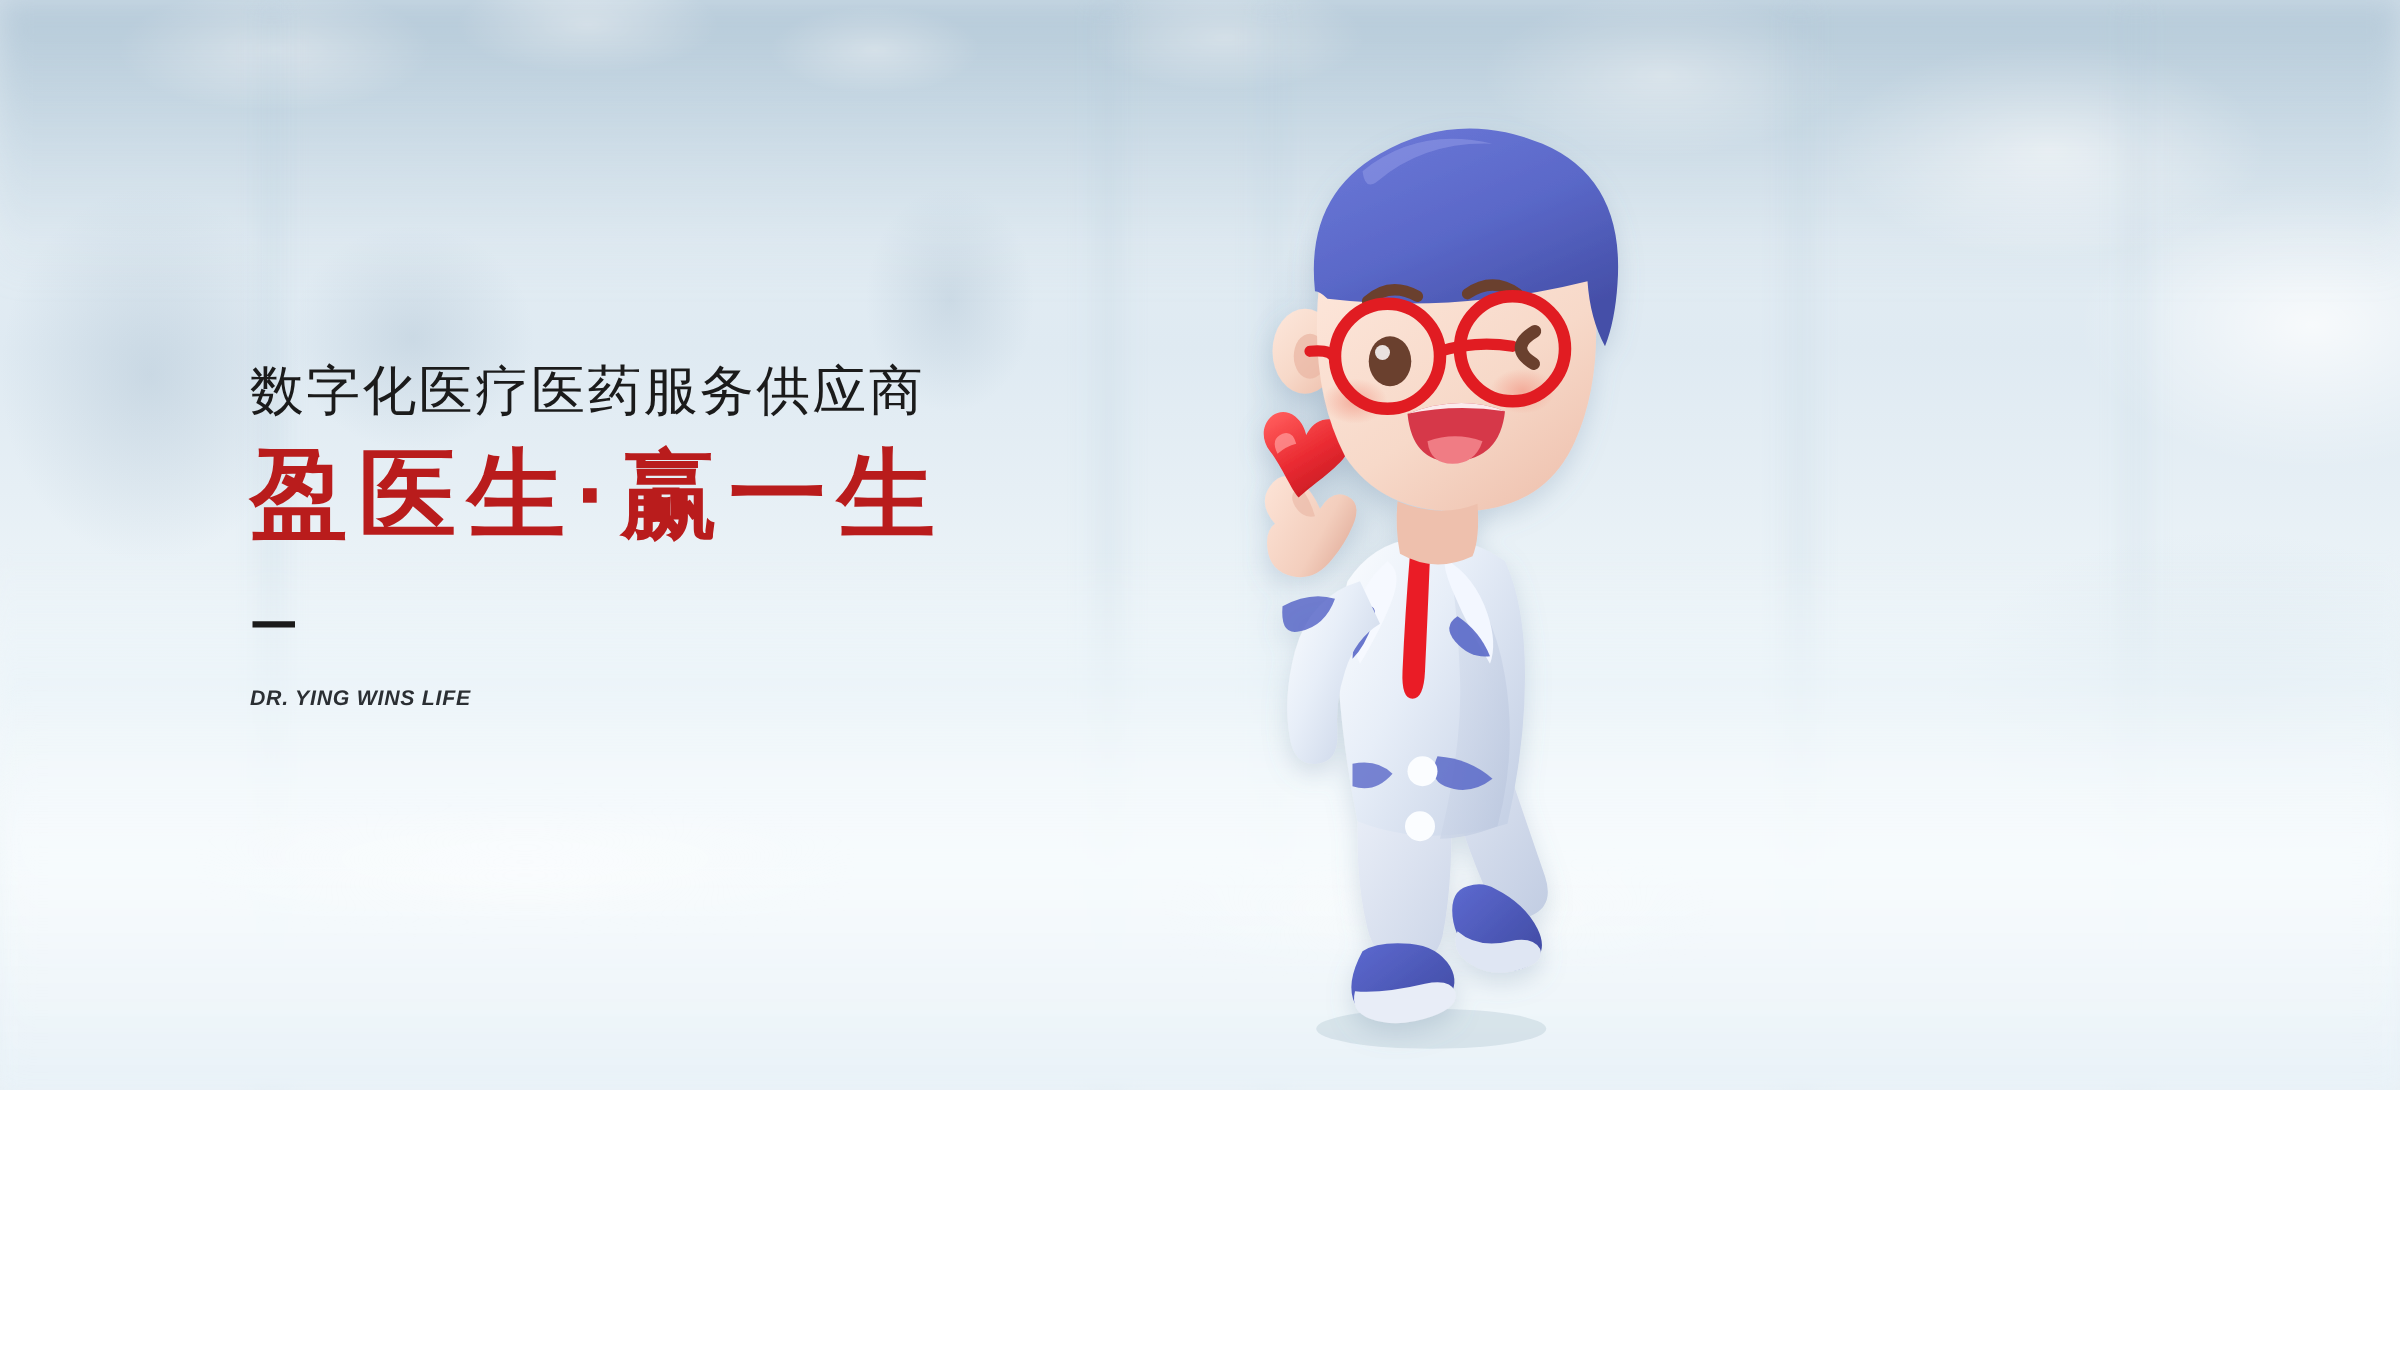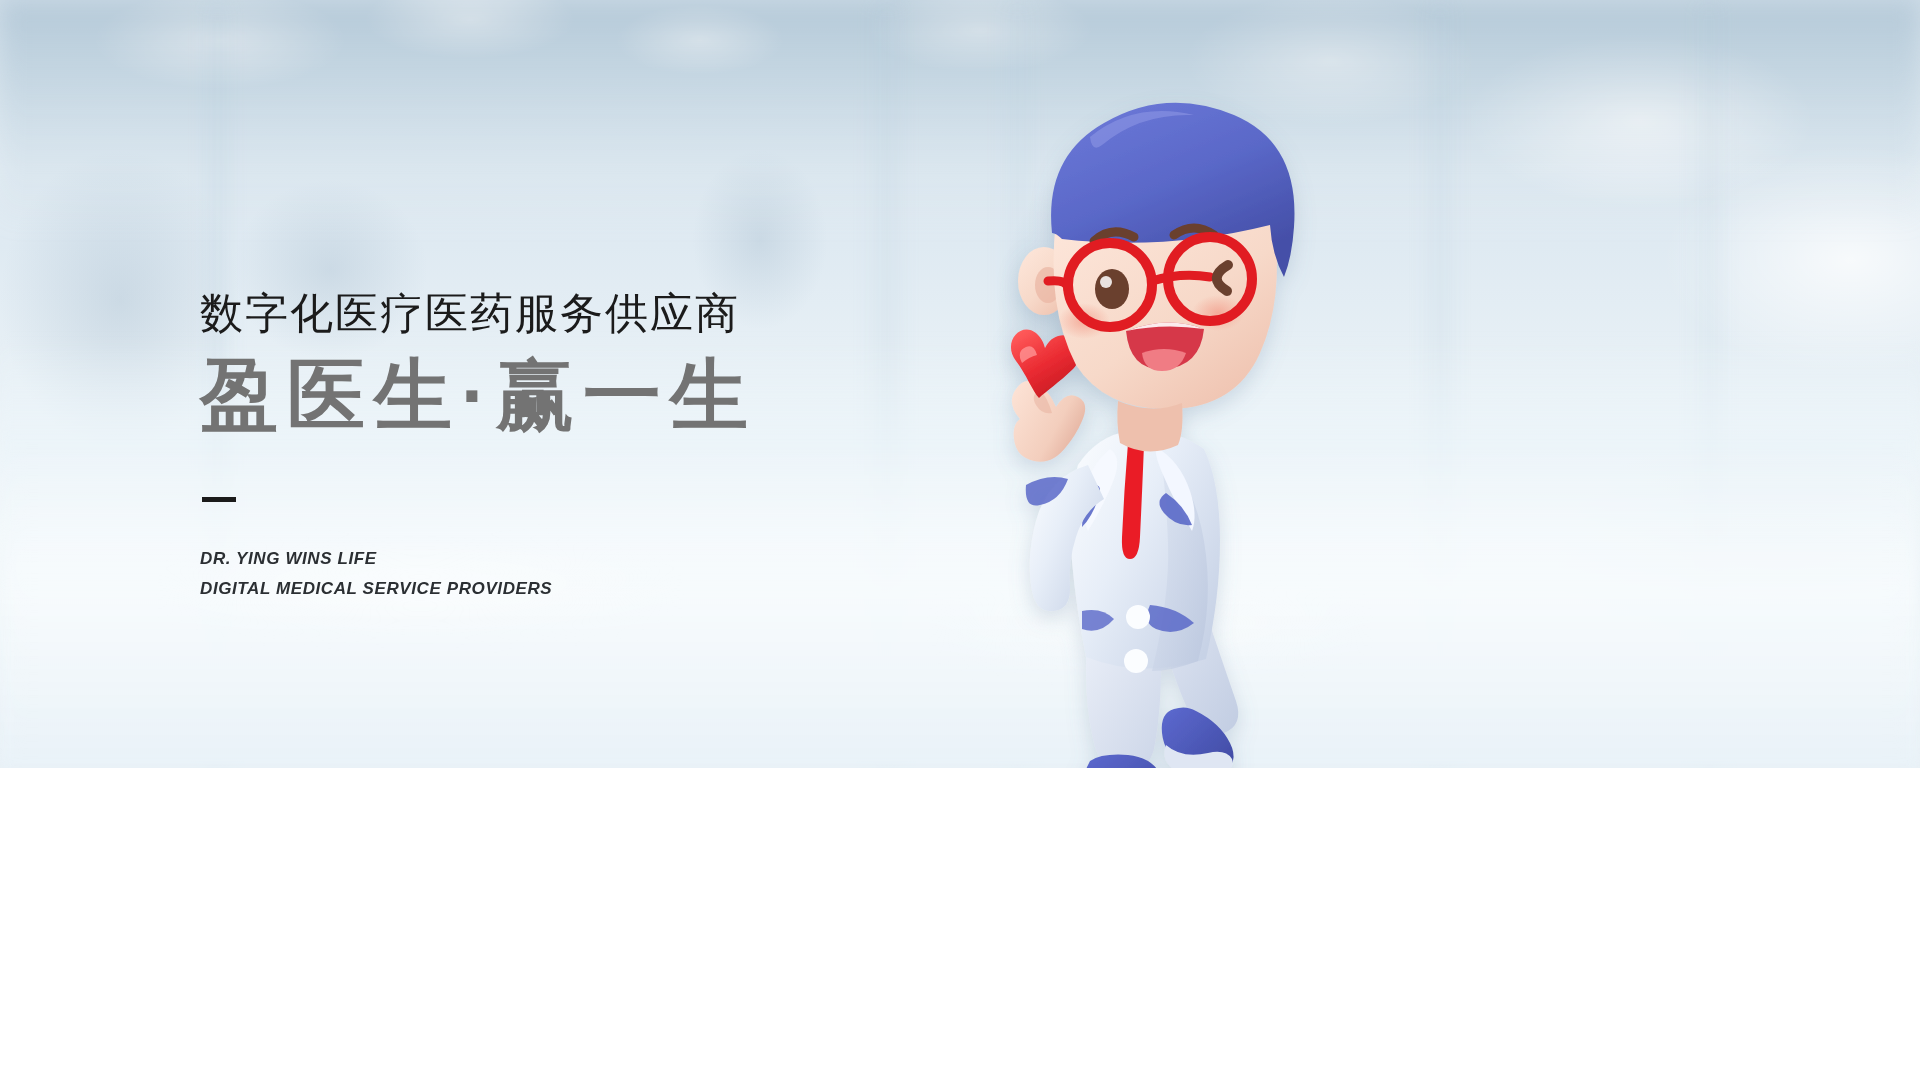--- a/index.html
+++ b/index.html
@@ -8,21 +8,21 @@
     padding: 0;
     background: #ffffff;
   }
   body {
     font-family: "Liberation Sans", "DejaVu Sans", sans-serif;
   }
 
   .banner {
     position: relative;
     width: 1920px;
-    height: 768px;
+    height: 872px;
     overflow: hidden;
     background: #dfe9f0;
   }
 
   
   .bg {
     position: absolute;
     inset: 0;
     background:
       
@@ -120,21 +120,21 @@
     letter-spacing: 2px;
     color: #1b1b1b;
     font-weight: 400;
     margin: 0 0 18px 0;
     white-space: nowrap;
   }
   .headline-red {
     font-size: 78px;
     line-height: 1.05;
     letter-spacing: 9px;
-    color: #737373;
+    color: #b91c1c;
     font-weight: 700;
     margin: 0;
     white-space: nowrap;
   }
   .rule {
     width: 34px;
     height: 5px;
     background: #1b1b1b;
     margin: 60px 0 0 2px;
   }
@@ -172,21 +172,20 @@
 
   <div class="copy">
     <h2 class="headline-cn">数字化医疗医药服务供应商</h2>
 
     <h1 class="headline-red">盈医生·赢一生</h1>
 
     <div class="rule"></div>
 
     <div class="sub-en">
       <div>DR. YING WINS LIFE</div>
-      <div>DIGITAL MEDICAL SERVICE PROVIDERS</div>
     </div>
   </div>
 
   <div class="character">
     <svg viewBox="0 0 420 800" xmlns="http://www.w3.org/2000/svg">
       <defs>
         <linearGradient id="gHair" x1="0" y1="0" x2="0.6" y2="1">
           <stop offset="0%" stop-color="#6e7ada"></stop>
           <stop offset="55%" stop-color="#5a68c8"></stop>
           <stop offset="100%" stop-color="#454fa8"></stop>

